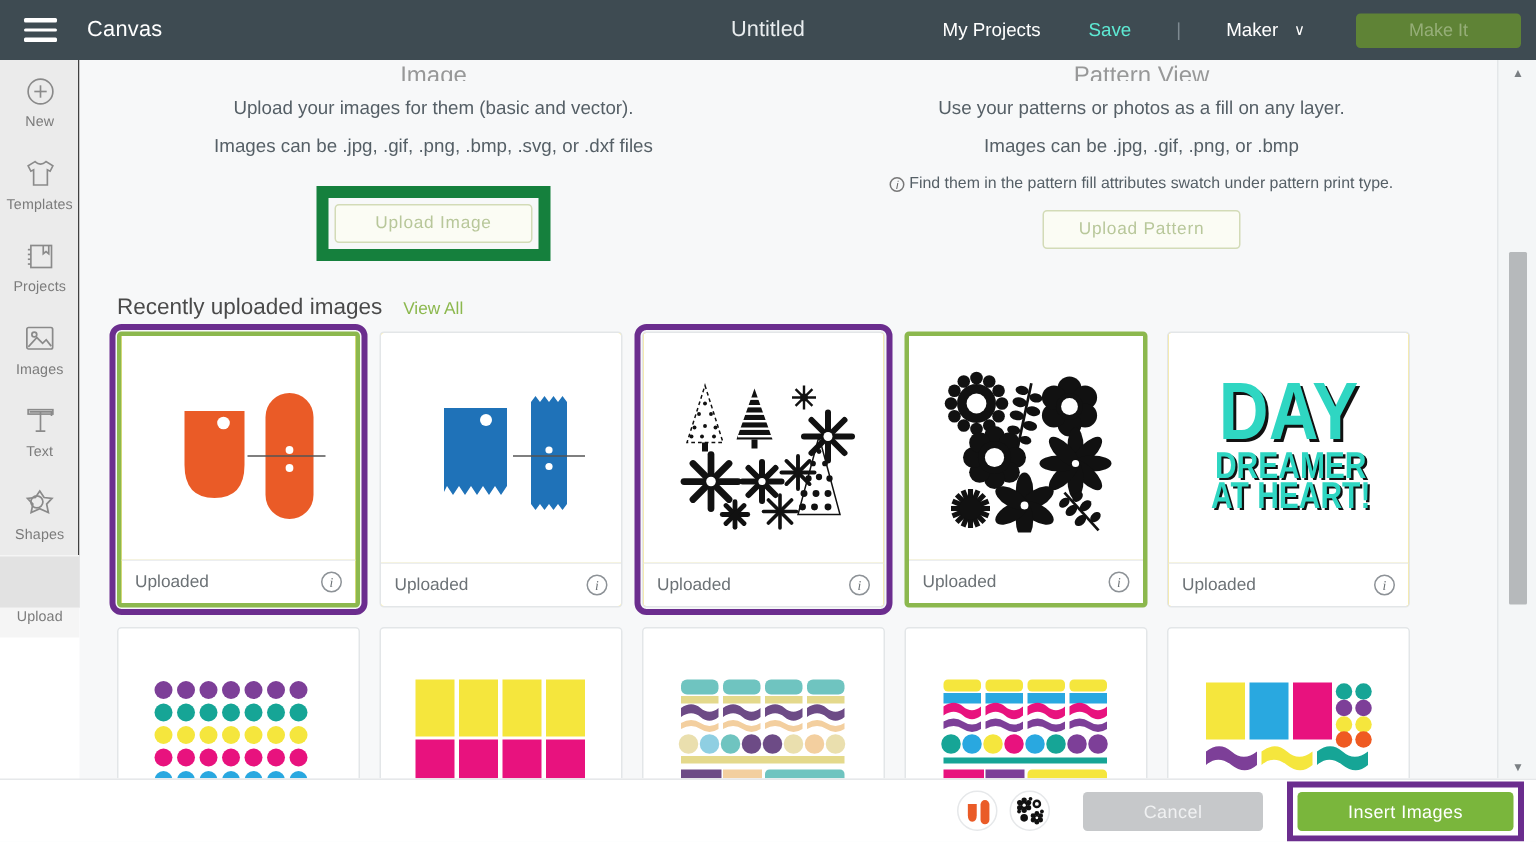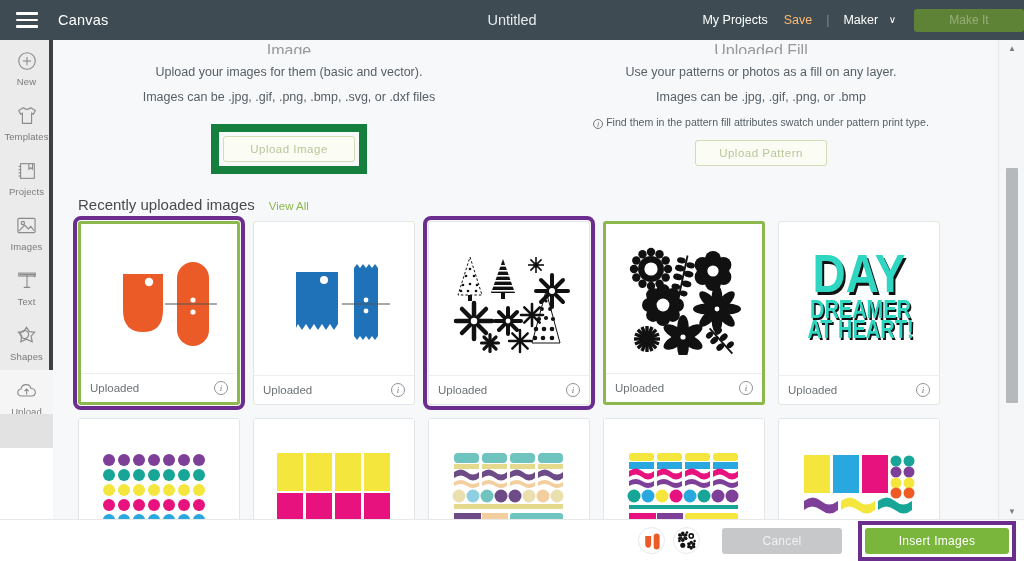--- a/index.html
+++ b/index.html
@@ -15,36 +15,36 @@
   .topbar {
     position: absolute; top: 0; left: 0; width: 1024px; height: 40px;
     background: #3e4b52; display: flex; align-items: center;
   }
   .hamburger { width: 22px; height: 16px; margin-left: 16px; display: flex;
     flex-direction: column; justify-content: space-between; cursor: pointer; }
   .hamburger i { display: block; height: 2.6px; background: #ffffff; border-radius: 1px; }
   .tb-canvas { color: #ffffff; font-size: 14.5px; margin-left: 20px; letter-spacing: .2px; }
   .tb-title { position: absolute; left: 0; width: 1024px; text-align: center;
     color: #e8ecee; font-size: 14.5px; pointer-events: none; }
-  .tb-right { margin-left: auto; display: flex; align-items: center; gap: 0; z-index: 2; }
+  .tb-right { margin-left: auto; display: flex; align-items: center; gap: 16px; padding-right: 10px; z-index: 2; }
   .tb-myproj { color: #ffffff; font-size: 12.5px; cursor: pointer; }
-  .tb-save { color: #fdba74; font-size: 12.5px; margin-left: 16px; }
+  .tb-save { color: #5eead4; font-size: 12.5px; margin-left: 16px; }
   .tb-div { color: #7e8a91; font-size: 12.5px; margin: 0 14px; }
   .tb-maker { color: #ffffff; font-size: 12.5px; cursor: pointer; }
   .tb-chev { margin-left: 7px; color: #ffffff; font-size: 10px; position: relative; top: -1px; }
   .tb-makeit {
     margin-left: 18px; width: 110px; height: 23px; border-radius: 3px;
     background: #5f8336; color: #96ae78; font-size: 12px;
     display: flex; align-items: center; justify-content: center; cursor: pointer;
   }
 
   
   .sidebar {
-    position: absolute; top: 40px; left: 0; width: 53px; height: 408px;
-    background: #ebebeb; border-right: 4px solid #404040;
+    position: absolute; top: 40px; left: 0; width: 53px; height: 365px;
+    background: #ebebeb; border-right: 1px solid #404040;
   }
   .sb-item { width: 53px; height: 55px; display: flex; flex-direction: column;
     align-items: center; justify-content: center; cursor: pointer; position: relative; }
   .sb-item.sel { background: #f5f5f5; }
   .sb-ico { width: 24px; height: 24px; color: #8a8a8a; display:flex; align-items:center; justify-content:center; }
   .sb-ico svg { display: block; }
   .sb-lbl { font-size: 9.5px; color: #7b7b7b; margin-top: 3px; letter-spacing: .1px; }
   .sb-bottom { position:absolute; bottom:0; left:0; width:53px; height:34px; background:#e2e2e2; }
 
   
@@ -223,21 +223,21 @@
         <div class="hero-h">Image</div>
         <div class="hero-p">Upload your images for them (basic and vector).</div>
         <div class="hero-p">Images can be .jpg, .gif, .png, .bmp, .svg, or .dxf files</div>
         <div class="upwrap">
           <div class="annot">
             <div class="upbtn">Upload Image</div>
           </div>
         </div>
       </div>
       <div class="hero-col">
-        <div class="hero-h">Uploaded Fill</div>
+        <div class="hero-h">Pattern View</div>
         <div class="hero-p">Use your patterns or photos as a fill on any layer.</div>
         <div class="hero-p">Images can be .jpg, .gif, .png, or .bmp</div>
         <div class="hero-note">
           <span class="ic">i</span><span>Find them in the pattern fill attributes swatch under pattern print type.</span>
         </div>
         <div class="upwrap" style="margin-top:12px">
           <div class="upbtn">Upload Pattern</div>
         </div>
       </div>
     </div>

